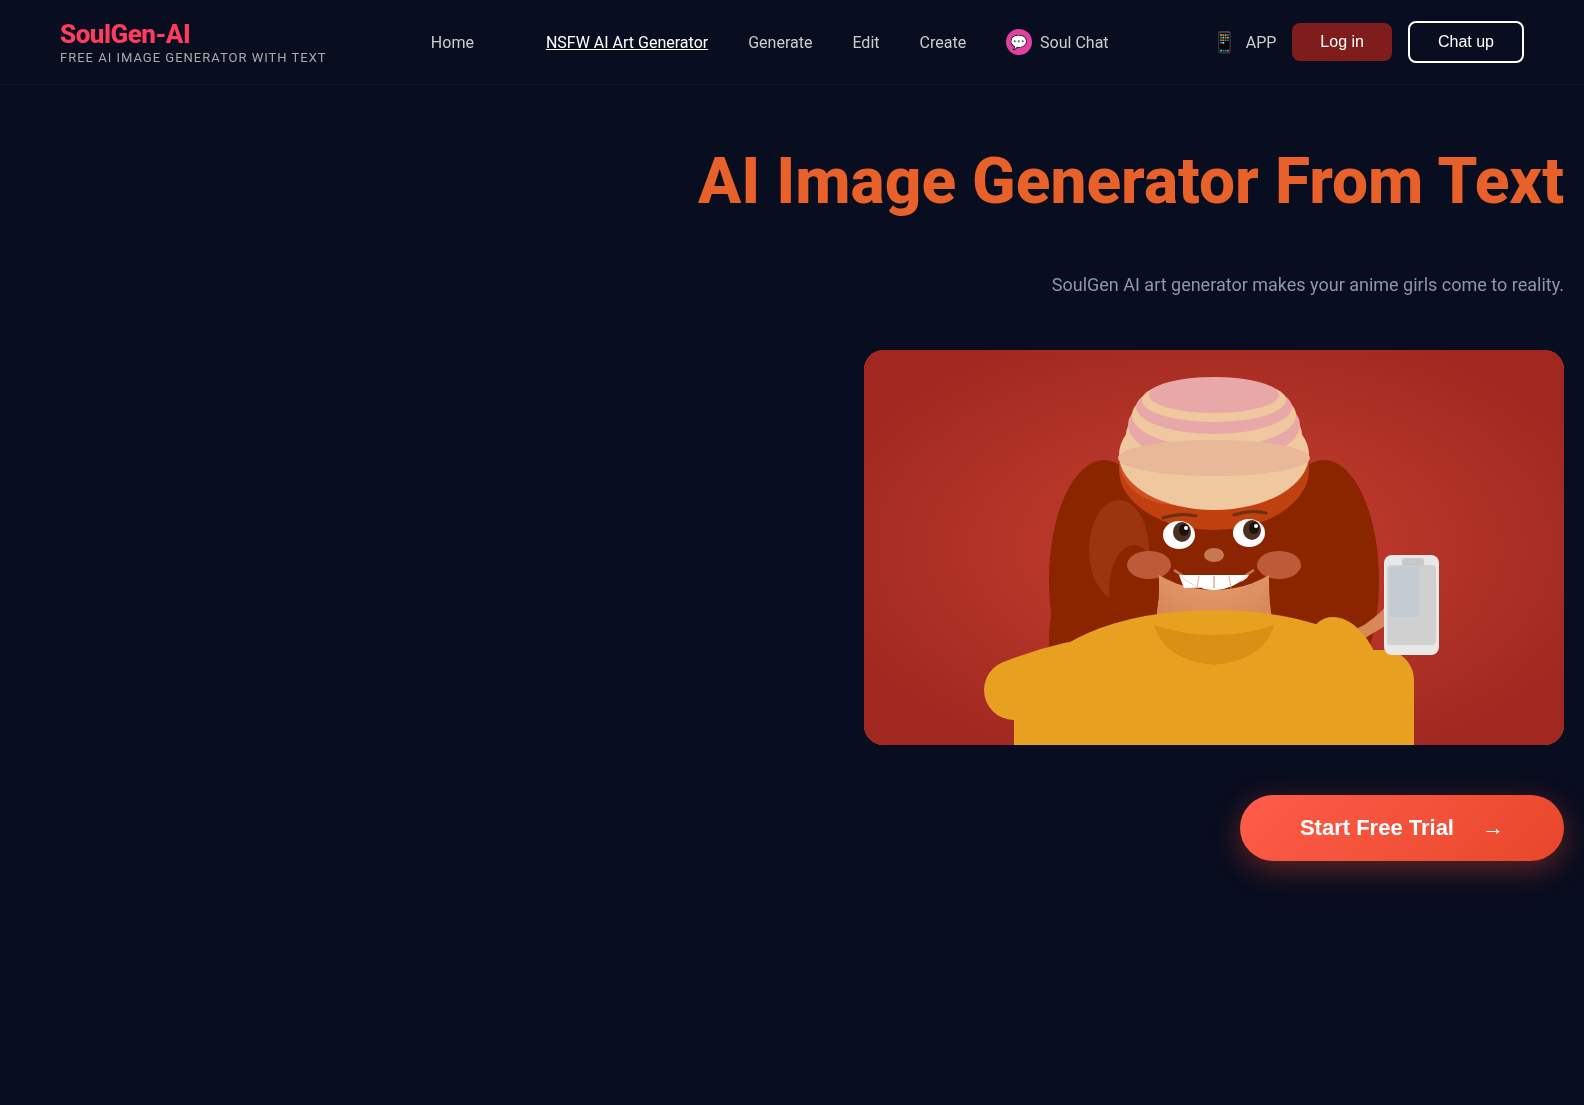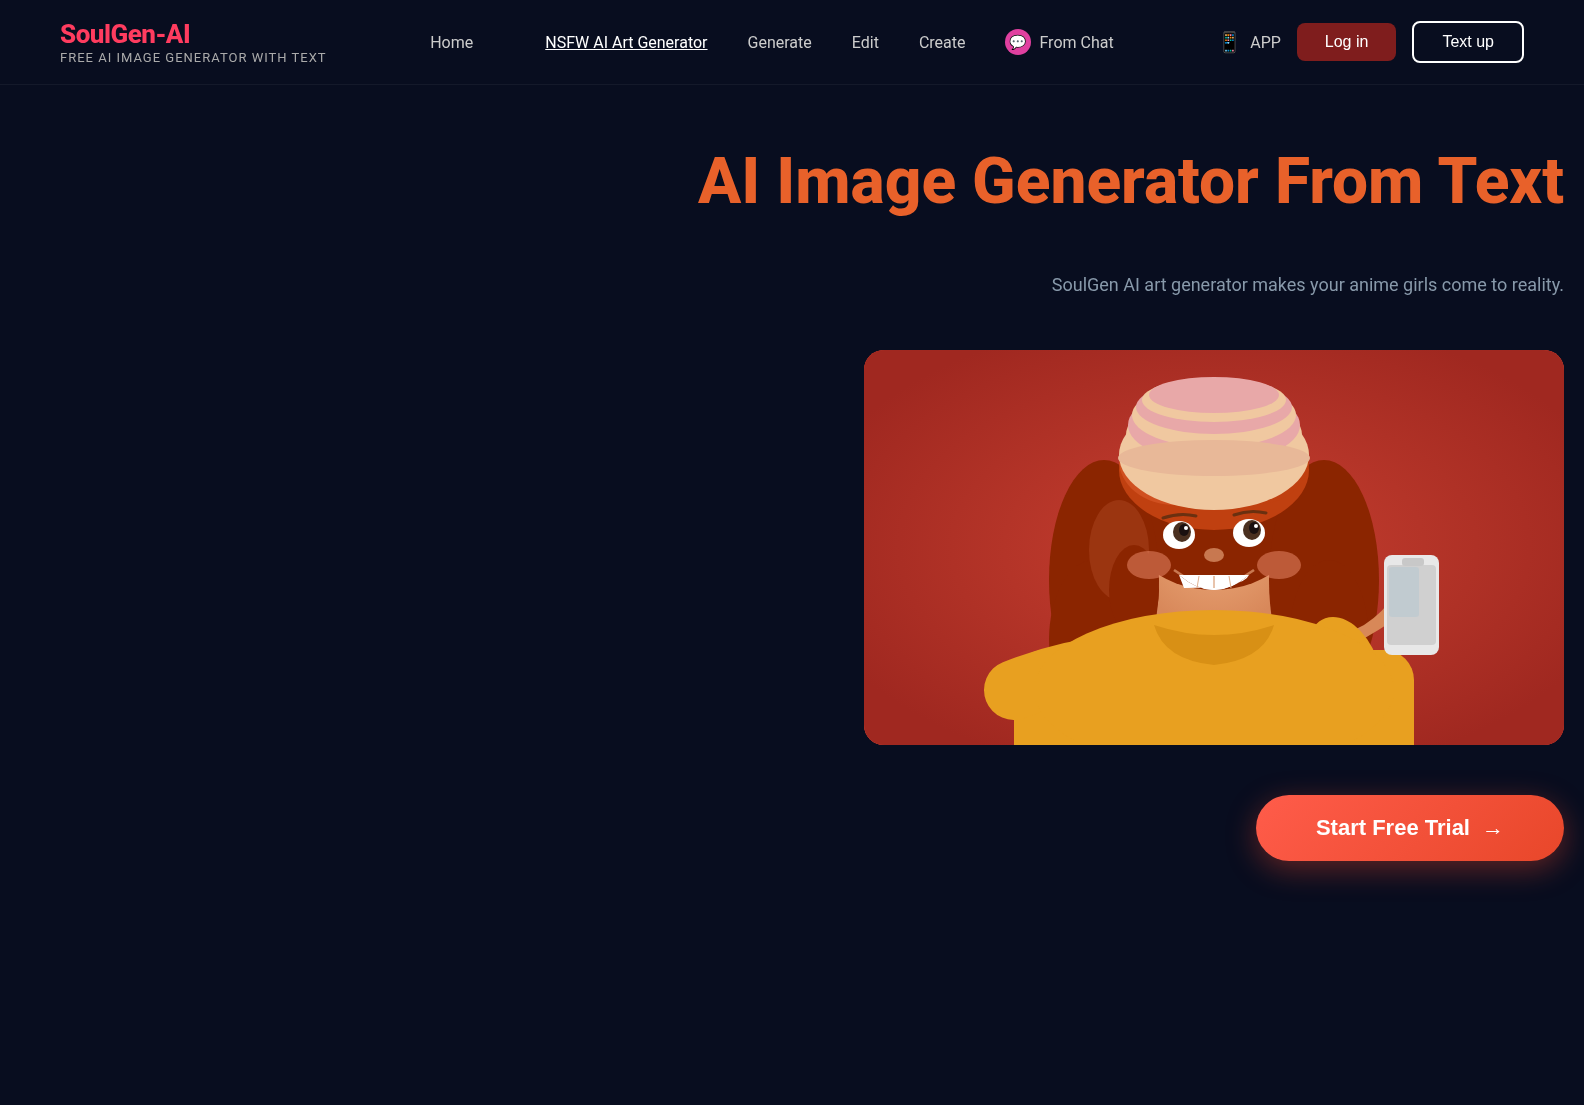--- a/index.html
+++ b/index.html
@@ -194,21 +194,21 @@
       background: linear-gradient(135deg, #ff5c4a, #e8472a);
       color: #ffffff;
       border: none;
       padding: 20px 60px;
       border-radius: 50px;
       font-size: 22px;
       font-weight: 700;
       cursor: pointer;
       display: flex;
       align-items: center;
-      gap: 12px;
+      gap: 28px;
       box-shadow: 0 8px 30px rgba(232, 71, 42, 0.4);
     }
 
     .cta-arrow {
       font-size: 22px;
     }
   </style>
 </head>
 <body>
 
@@ -219,31 +219,31 @@
   </div>
 
   <div class="nav-links">
     <a class="nav-link">Home</a>
     <a class="nav-link underlined">NSFW AI Art Generator</a>
     <a class="nav-link">Generate</a>
     <a class="nav-link">Edit</a>
     <a class="nav-link">Create</a>
     <a class="soul-chat-btn">
       <div class="soul-chat-icon">💬</div>
-      <span>From Chat</span>
+      <span>Soul Chat</span>
     </a>
   </div>
 
   <div class="nav-right">
     <div class="app-link">
       <span class="mobile-icon">📱</span>
       <span>APP</span>
     </div>
     <button class="btn-login">Log in</button>
-    <button class="btn-signup">Text up</button>
+    <button class="btn-signup">Chat up</button>
   </div>
 </nav>
 
 <section class="hero">
   <h1 class="hero-title">AI Image Generator From Text</h1>
   <p class="hero-subtitle">
     <br>
     <span>SoulGen AI art generator makes your anime girls come to reality.</span>
   </p>
 

